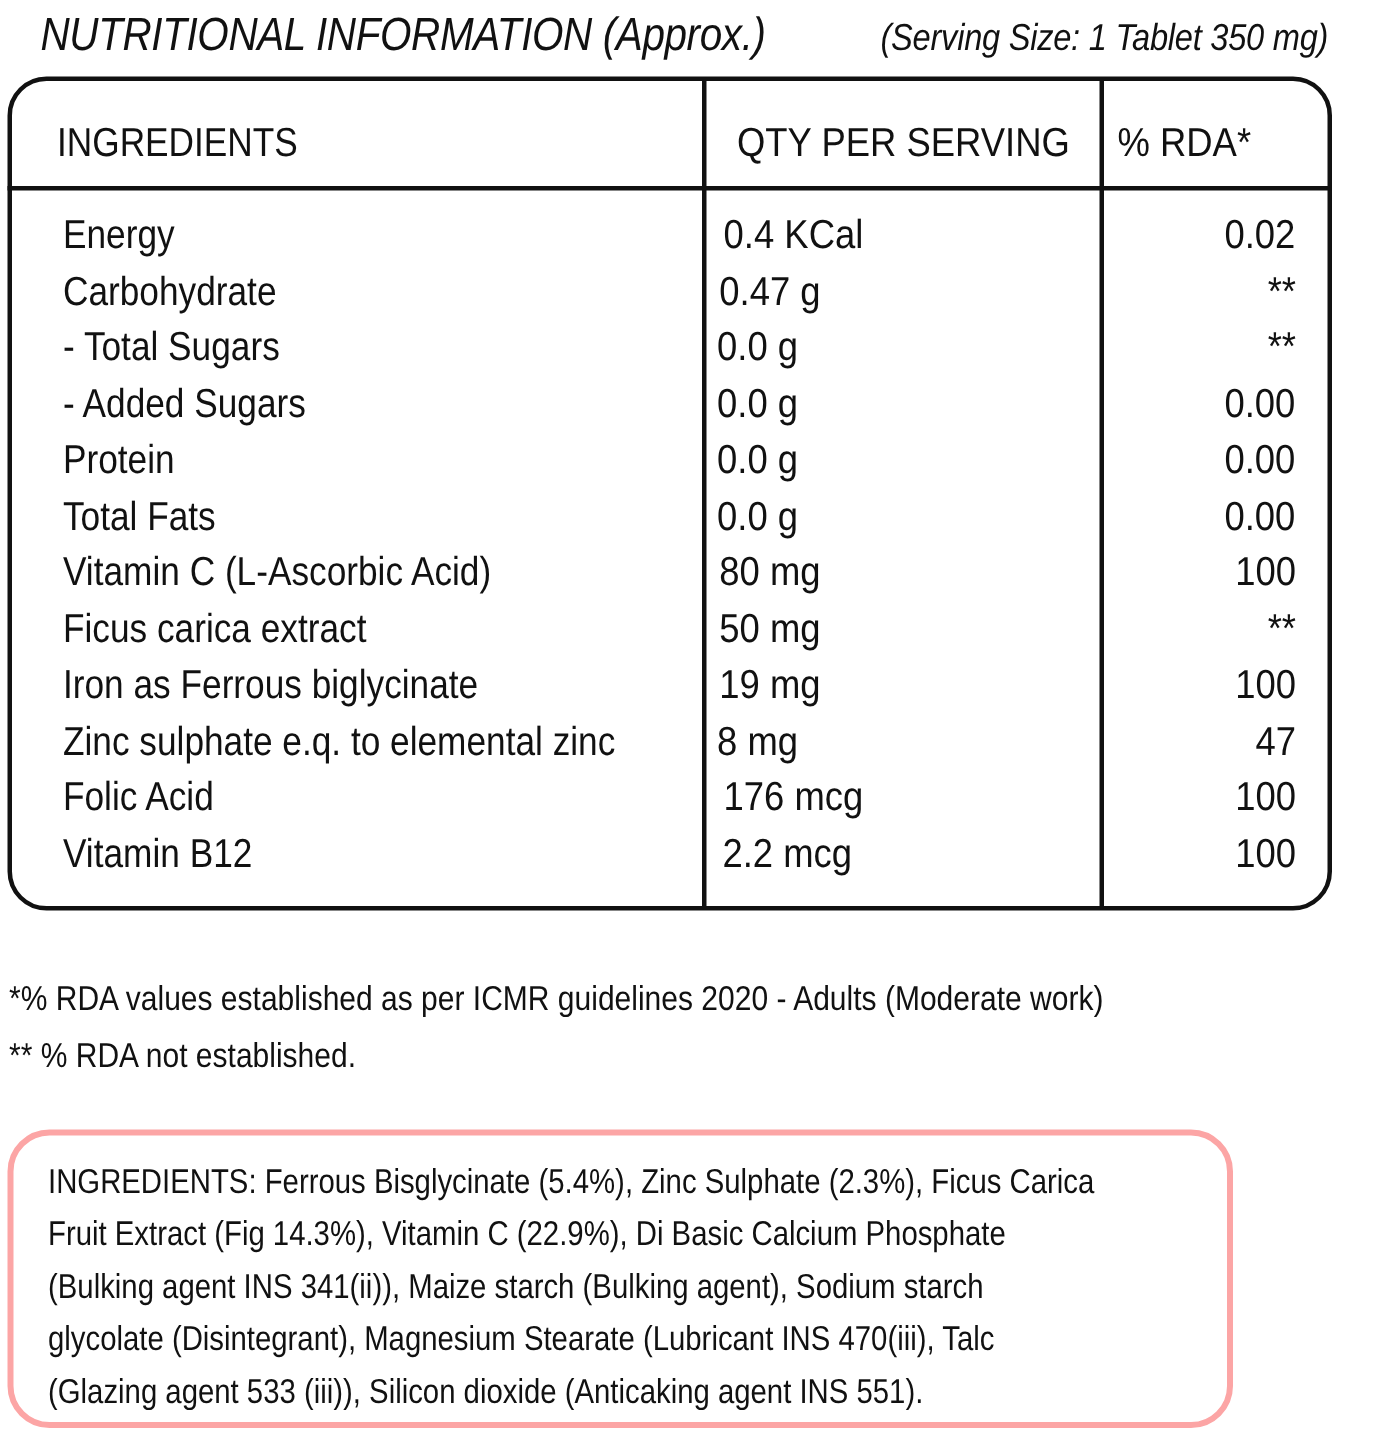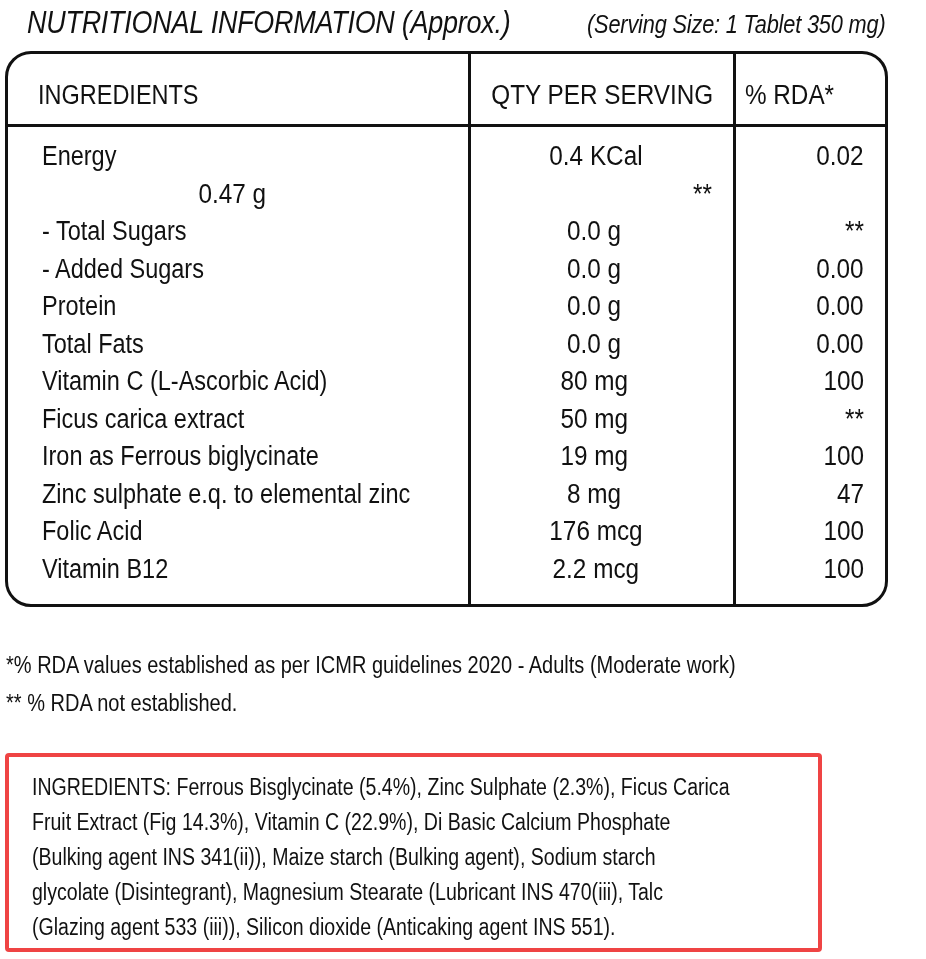--- a/index.html
+++ b/index.html
@@ -51,32 +51,32 @@
     position:absolute;left:4px;top:73px;width:731px;bottom:0;
     padding-top:11px;box-sizing:border-box;
   }
   .trow{
     display:grid;
     grid-template-columns:460px 265px 152px;
     height:37.5px;align-items:center;
     font-size:27px;
   }
   .td1{padding-left:30px;}
-  .td2{text-align:center;padding-right:27px;}
+  .td2{text-align:left;padding-right:27px;}
   .td3{text-align:right;padding-right:25px;}
 
   .footnotes{
     position:absolute;left:6px;top:646px;width:915px;
     font-size:23px;line-height:38px;
   }
 
   .ingredients-box{
     position:absolute;left:5px;top:753px;
     width:817px;height:199px;
-    border:4px solid #ef4444;border-radius:4px;
+    border:4px solid #fca5a5;border-radius:28px;
     box-sizing:border-box;
     padding:13px 12px 0 23px;
   }
   .ingredients-text{
     font-size:23px;line-height:35px;
     white-space:pre-line;
     transform:scaleX(0.85);transform-origin:0 0;width:117%;
   }
 </style>
 </head>
@@ -104,20 +104,21 @@
   </div>
   <div class="header-underline"></div>
 
   <div class="tbody">
     <div class="trow">
       <div class="td1"><span class="cx-l">Energy</span></div>
       <div class="td2"><span class="cx-r">0.4 KCal</span></div>
       <div class="td3"><span class="cx-r">0.02</span></div>
     </div>
     <div class="trow">
+      <div class="td1"><span class="cx-l">Carbohydrate</span></div>
       <div class="td2"><span class="cx-r">0.47 g</span></div>
       <div class="td3"><span class="cx-r">**</span></div>
     </div>
     <div class="trow">
       <div class="td1"><span class="cx-l">- Total Sugars</span></div>
       <div class="td2"><span class="cx-r">0.0 g</span></div>
       <div class="td3"><span class="cx-r">**</span></div>
     </div>
     <div class="trow">
       <div class="td1"><span class="cx-l">- Added Sugars</span></div>

